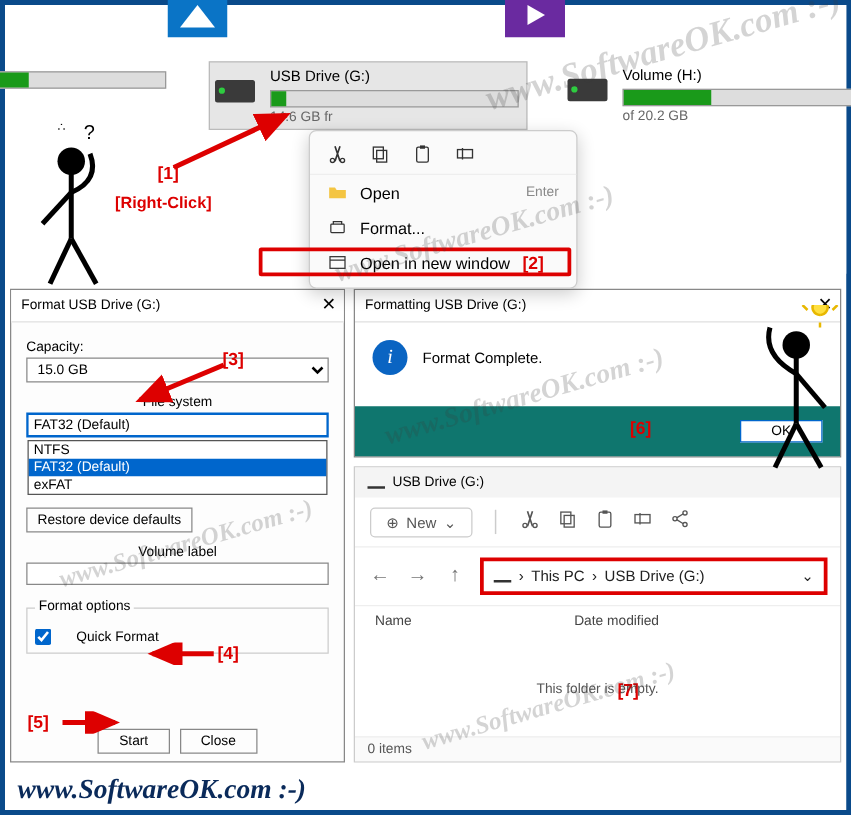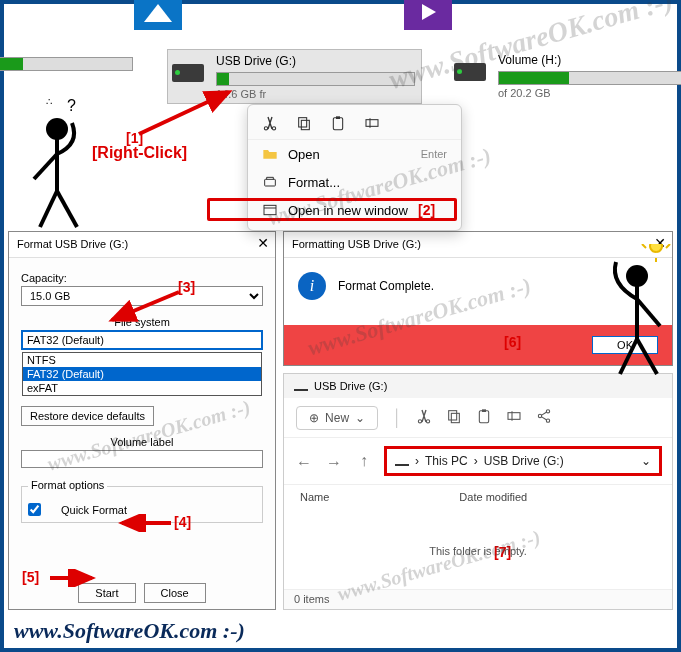--- a/index.html
+++ b/index.html
@@ -42,21 +42,21 @@
 .btnrow { display: flex; gap: 8px; margin-top: 60px; justify-content: center; }
 .btnrow button, .restore-btn { font-size: 11px; padding: 3px 16px; border: 1px solid #888; background: #fdfdfd; }
 .restore-btn { margin-top: 56px; padding: 3px 8px; }
 .chkline { margin-top: 8px; display: flex; align-items: center; gap: 20px; }
 .chkline input { accent-color: #0066cc; }
 .grp { border: 1px solid #ccc; margin-top: 18px; padding: 8px 6px 6px; position: relative; }
 .grp-title { position: absolute; top: -8px; left: 6px; background: #fdfdfd; padding: 0 3px; font-size: 11px; }
 .msg-dlg { position: absolute; top: 227px; left: 279px; right: 4px; height: 135px; background: #fff; border: 1px solid #888; }
 .msg-body { padding: 14px 14px; display: flex; gap: 12px; align-items: center; font-size: 12px; }
 .info-ico { width: 28px; height: 28px; border-radius: 50%; background: #0a64c2; color: #fff; display: flex; align-items: center; justify-content: center; font-family: Georgia, serif; font-style: italic; font-size: 16px; }
-.ok-bar { position: absolute; bottom: 0; left: 0; right: 0; height: 40px; background: #ef4444; display: flex; justify-content: flex-end; align-items: center; padding-right: 14px; }
+.ok-bar { position: absolute; bottom: 0; left: 0; right: 0; height: 40px; background: #0f766e; display: flex; justify-content: flex-end; align-items: center; padding-right: 14px; }
 .ok-bar button { padding: 2px 24px; border: 1px solid #0066cc; background: #fff; font-size: 11px; }
 .fe2 { position: absolute; top: 369px; left: 279px; right: 4px; bottom: 38px; background: #fff; border: 1px solid #ccc; }
 .fe2 .tbar { height: 24px; background: #f4f4f4; font-size: 11px; padding: 5px 10px; display:flex; align-items:center; gap:6px;}
 .fe2 .cmdbar { height: 40px; display: flex; align-items: center; gap: 14px; padding: 0 12px; color:#555; border-bottom: 1px solid #eee;}
 .newbtn { border: 1px solid #ccc; border-radius: 4px; padding: 4px 12px; font-size: 12px; display: flex; align-items: center; gap: 6px; }
 .fe2 .navbar { height: 46px; display: flex; align-items: center; gap: 10px; padding: 0 10px; }
 .navbtn { color: #777; font-size: 16px; width: 20px; text-align: center; }
 .addr { flex: 1; border: 3px solid #d00; height: 30px; display: flex; align-items: center; padding: 0 8px; font-size: 12px; gap: 6px; color:#222;}
 .fe2 .cols { display: flex; font-size: 11px; color: #444; padding: 6px 16px; gap: 130px; border-top: 1px solid #eee;}
 .fe2 .empty { text-align: center; font-size: 11px; color: #555; margin-top: 36px; }
@@ -149,21 +149,21 @@
             <rect x="3" y="5" width="18" height="14" fill="none" stroke="#333" stroke-width="1.5"></rect>
             <line x1="3" y1="9" x2="21" y2="9" stroke="#333" stroke-width="1.5"></line>
           </svg></span>
       <span>Open in new window</span>
     </div>
   </div>
   <div class="fmt-box"></div>
   <div class="marker" style="top:198px; left:414px">[2]</div>
 
   <div class="marker" style="top:126px; left:122px">[1]</div>
-  <div class="marker" style="top:140px; left:88px; font-size:16px">[Right-Click]</div>
+  <div class="marker" style="top:150px; left:88px; font-size:13px">[Right-Click]</div>
   <svg class="arrow" style="top:80px; left:130px" width="110" height="60">
     <defs>
         <marker id="ah1" markerWidth="8" markerHeight="8" refX="6" refY="3" orient="auto">
           <path d="M0,0 L7,3 L0,6 z" fill="#d00"></path>
         </marker>
       </defs>
     <line x1="5" y1="50" x2="95" y2="8" stroke="#d00" stroke-width="4" marker-end="url(#ah1)"></line>
   </svg>
 
   <svg class="stick" style="top:95px; left:18px" width="80" height="140">

